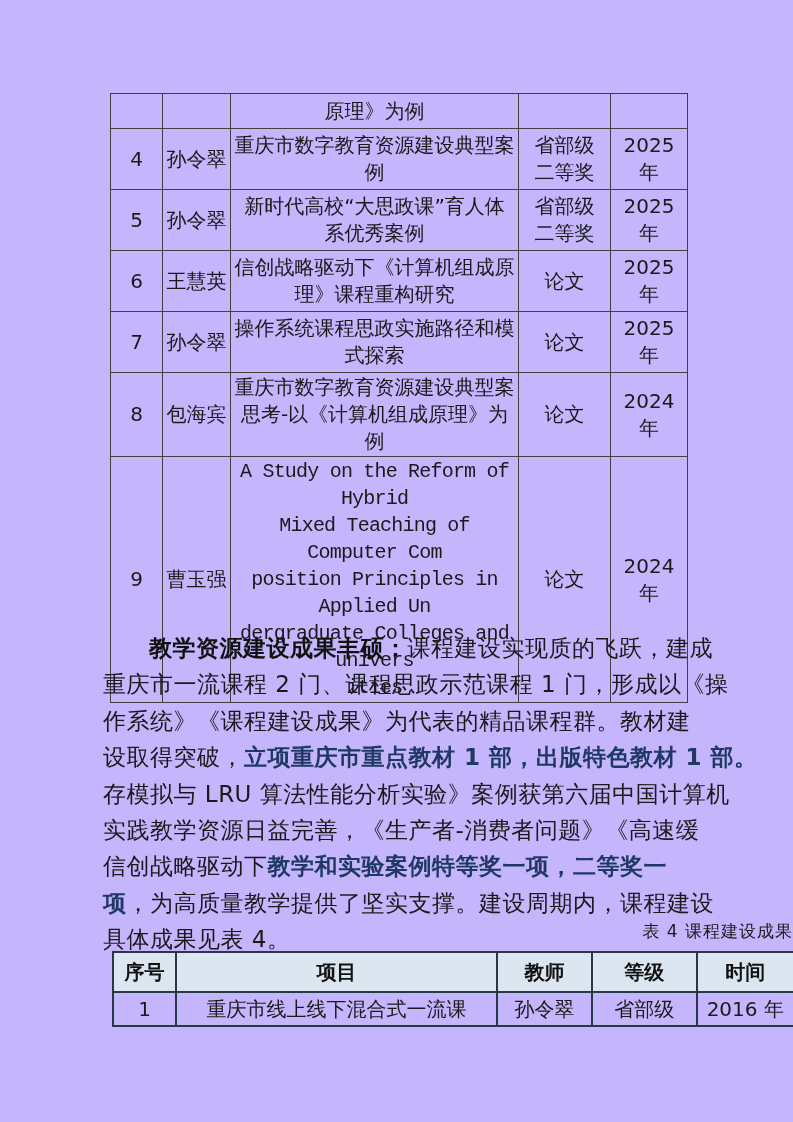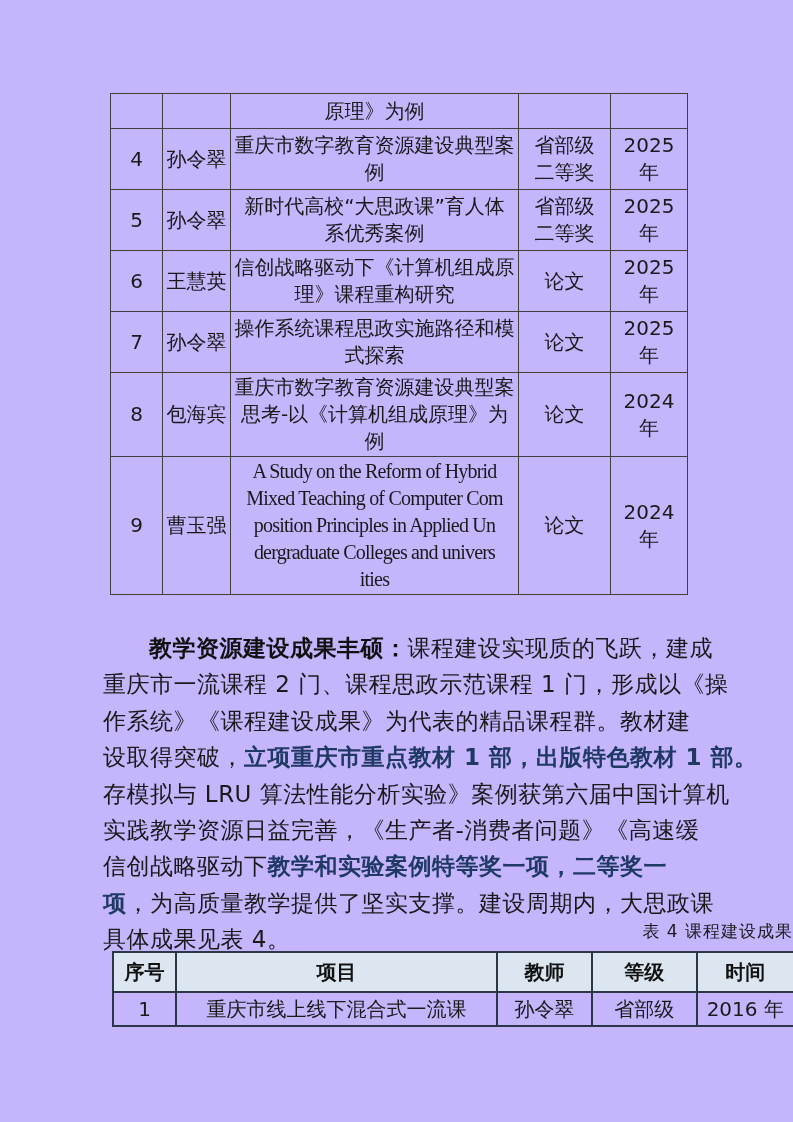--- a/index.html
+++ b/index.html
@@ -21,21 +21,21 @@
     border:1px solid #404040;
     text-align:center; vertical-align:middle;
     font-size:20px; line-height:27px;
     padding:1px 3px;
     overflow:hidden;
   }
   table.t3 tr.partial td { height:32px; }
   table.t3 tr.norm td    { height:58px; }
   table.t3 tr.tall td    { height:130px; }
   td.latin {
-    font-family:Liberation Serif, serif;
+    font-family:Liberation Mono, monospace;
     font-size:17px; letter-spacing:-0.8px; line-height:26px;margin-top:12px;
   }
 
   
   .para {
     position:absolute; left:103px; top:584px; width:590px;
     font-size:23px; letter-spacing:0.5px;margin-top:46px;
   }
   .pline { height:36.4px; line-height:36.4px; white-space:nowrap; }
   .pline.indent { padding-left:46px; }
@@ -171,21 +171,21 @@
   </div>
 
   <div class="para">
       <div class="pline indent"><span class="seg-bold">教学资源建设成果丰硕：</span><span class="seg-reg">课程建设实现质的飞跃，建成</span></div>
       <div class="pline"><span class="seg-reg">重庆市一流课程 2 门、课程思政示范课程 1 门，形成以《操</span></div>
       <div class="pline"><span class="seg-reg">作系统》《课程建设成果》为代表的精品课程群。教材建</span></div>
       <div class="pline"><span class="seg-reg">设取得突破，</span><span class="seg-navy">立项重庆市重点教材 1 部，出版特色教材 1 部。</span></div>
       <div class="pline"><span class="seg-reg">存模拟与 LRU 算法性能分析实验》案例获第六届中国计算机</span></div>
       <div class="pline"><span class="seg-reg">实践教学资源日益完善，《生产者-消费者问题》《高速缓</span></div>
       <div class="pline"><span class="seg-reg">信创战略驱动下</span><span class="seg-navy">教学和实验案例特等奖一项，二等奖一</span></div>
-      <div class="pline"><span class="seg-navy">项</span><span class="seg-reg">，为高质量教学提供了坚实支撑。建设周期内，大思政课</span></div>
+      <div class="pline"><span class="seg-navy">项</span><span class="seg-reg">，为高质量教学提供了坚实支撑。建设周期内，课程建设</span></div>
       <div class="pline"><span class="seg-reg">具体成果见表 4。</span></div>
     </div>
 
   <div class="caption">表 4 课程建设成果</div>
 
   <div class="t4wrap">
     <table class="t4">
       <colgroup>
           <col style="width: 53px;">
           <col style="width: 270px;">

